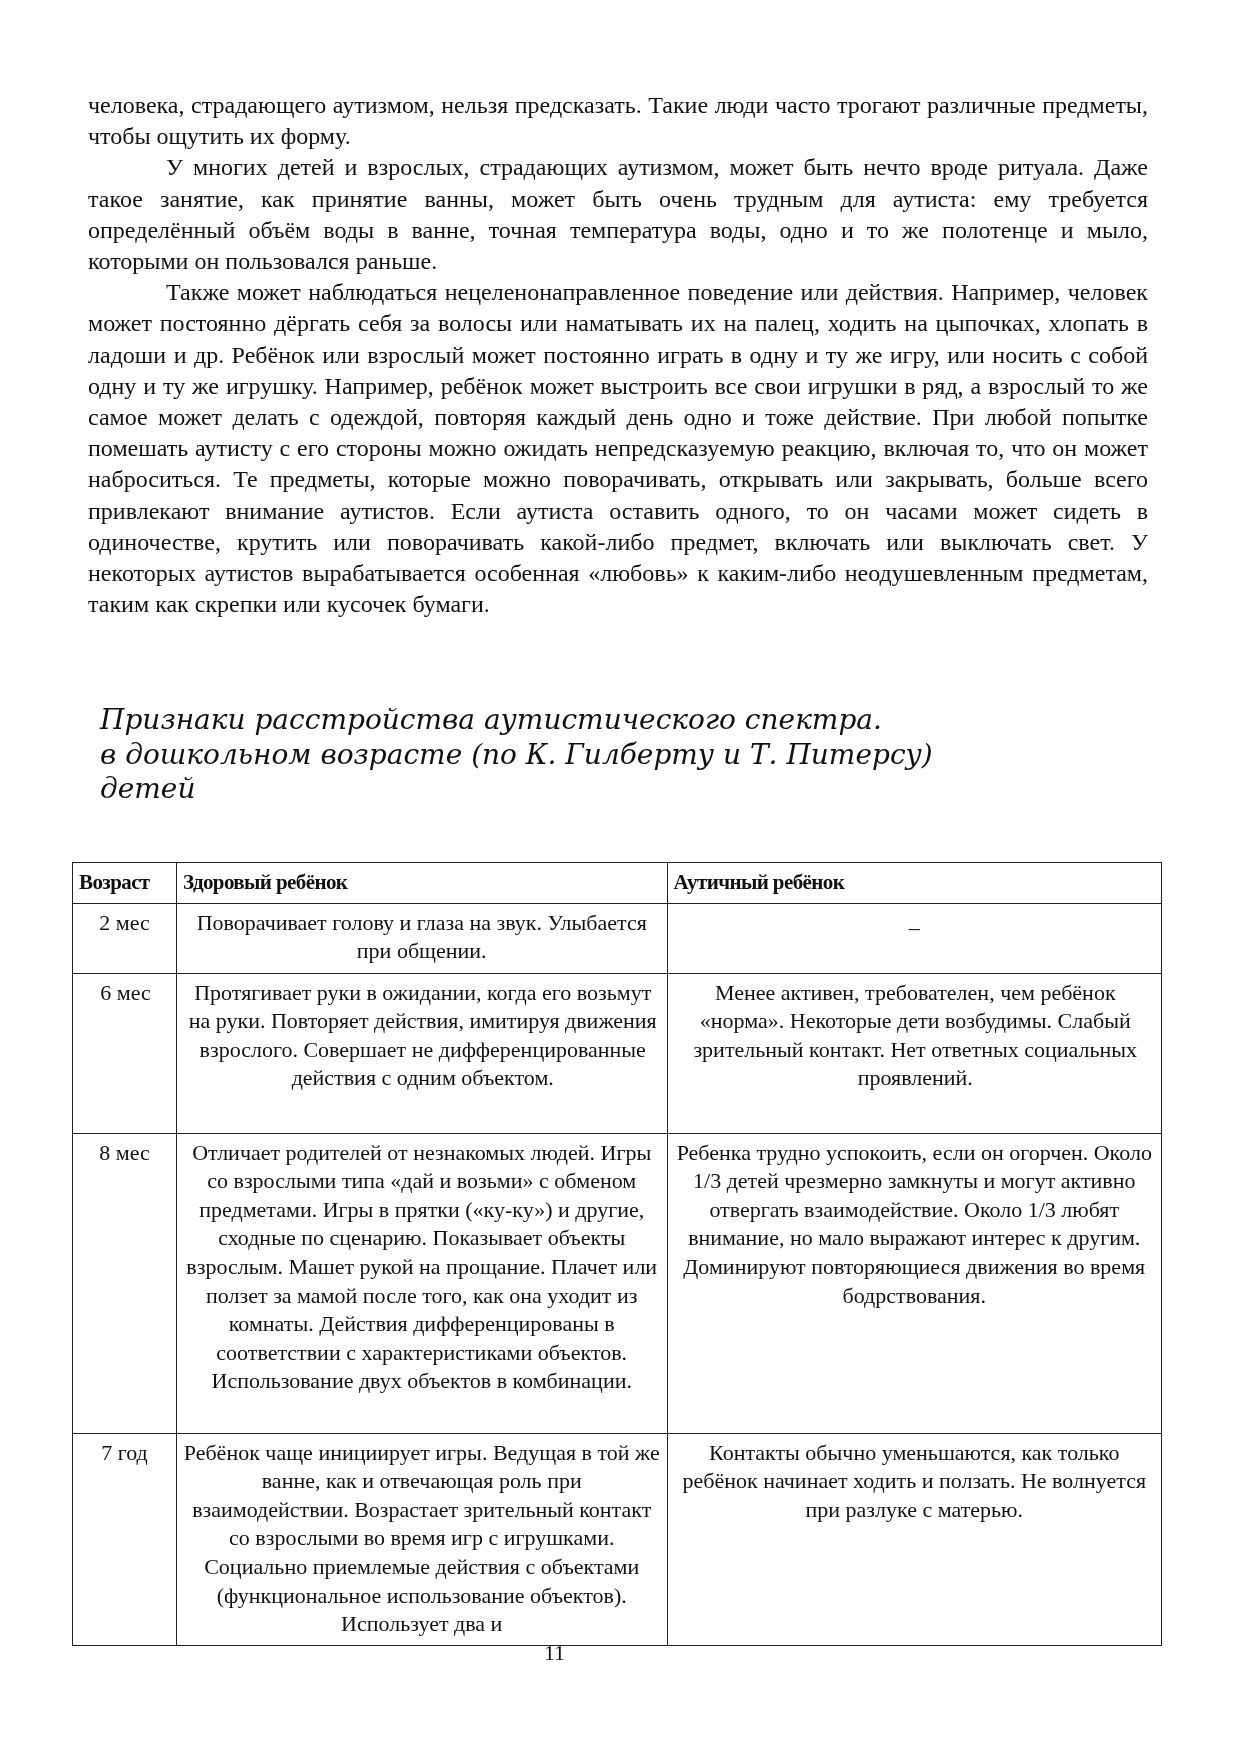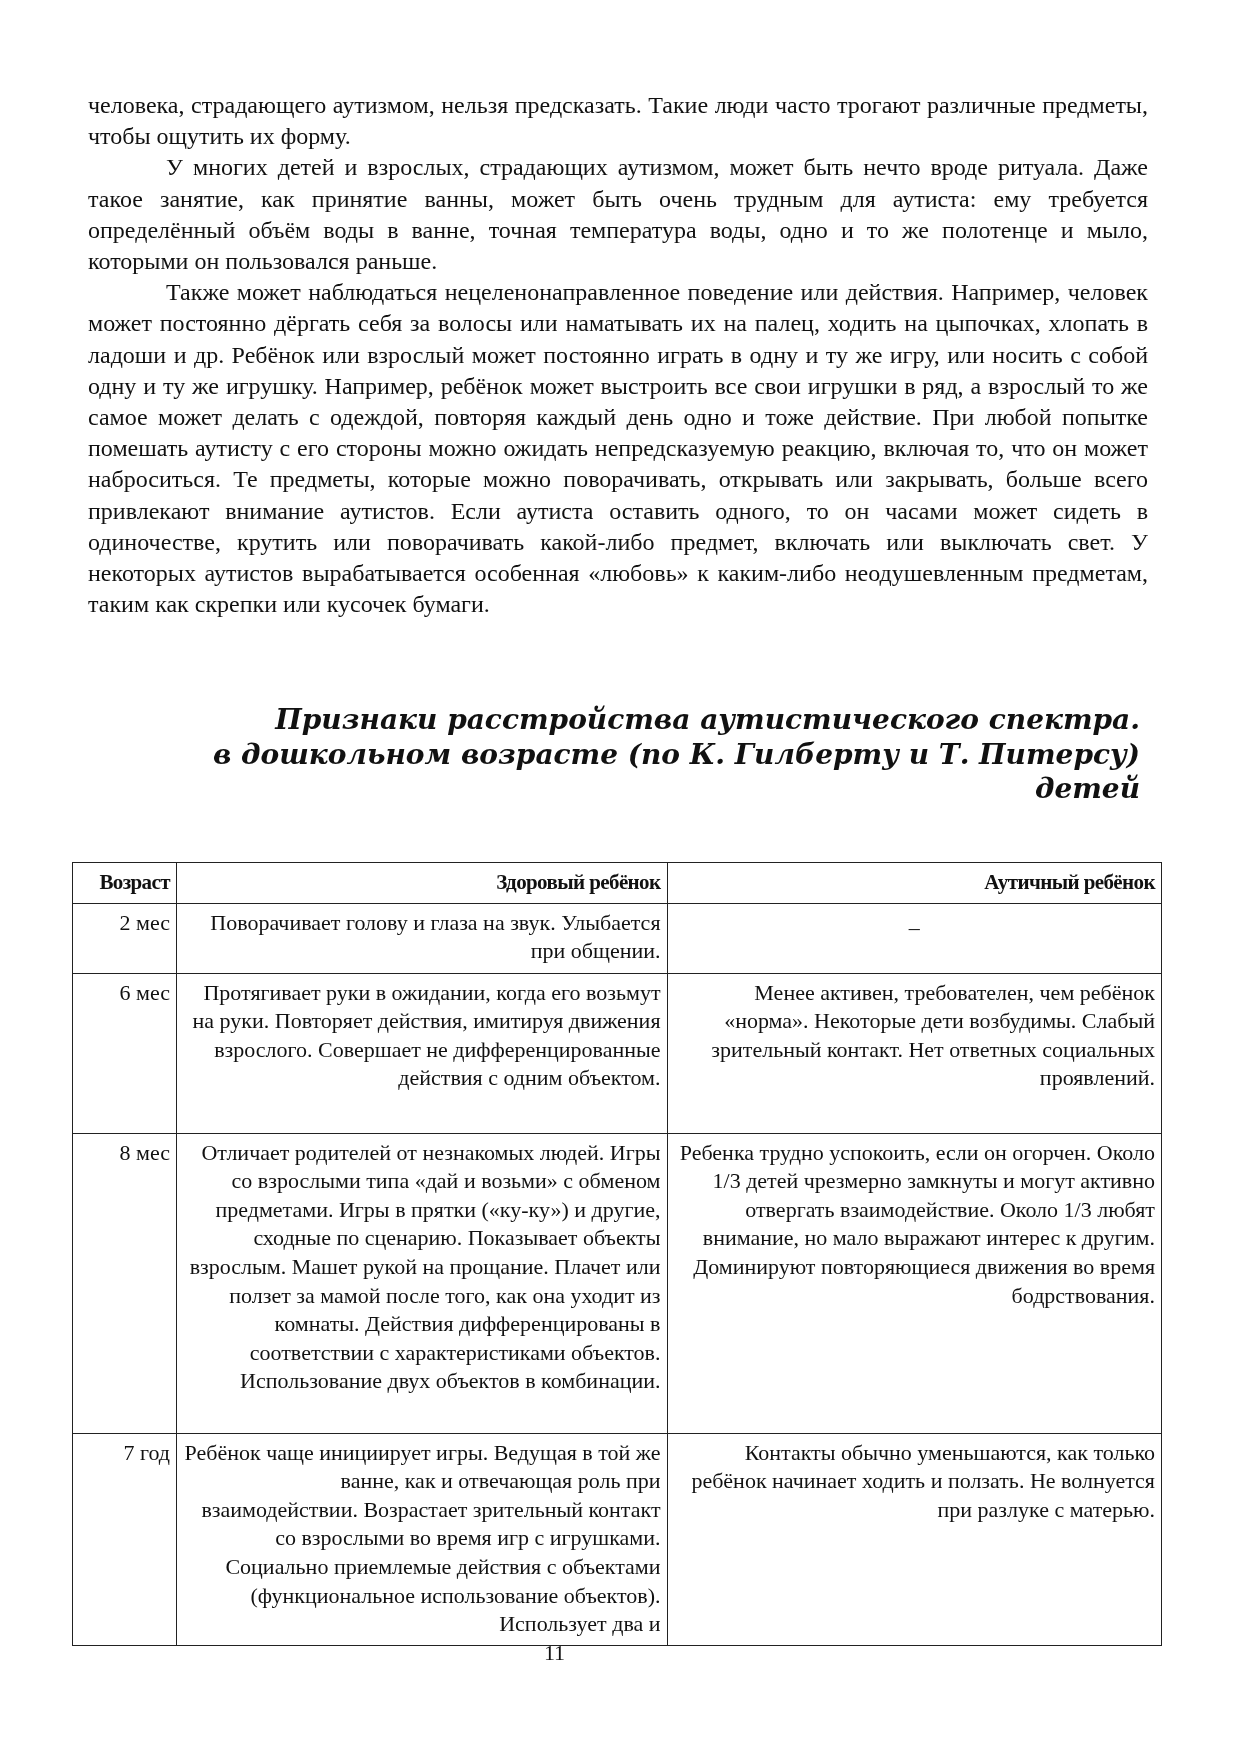--- a/index.html
+++ b/index.html
@@ -4,28 +4,28 @@
 <style>
   html, body { margin: 0; padding: 0; background: #ffffff; }
   body { width: 1240px; height: 1754px; position: relative; overflow: hidden;
          font-family: "Liberation Serif", "DejaVu Serif", serif; color: #111; }
   .page { position: absolute; left: 0; top: 0; width: 1240px; height: 1754px; }
   .body-text { position: absolute; left: 88px; top: 90px; width: 1060px;
                font-size: 24px; line-height: 31.2px; text-align: justify; }
   .body-text p { margin: 0; }
   .body-text p.indent { text-indent: 78px; }
   .heading { position: absolute; left: 100px; top: 703px; width: 1040px;
-             text-align: right; font-family: "DejaVu Serif", serif; font-weight: bold;
+             text-align: left; font-family: "DejaVu Serif", serif; font-weight: normal;
              font-style: italic; font-size: 28px; line-height: 34.5px; }
   .heading div { margin: 0; }
   table.cmp { position: absolute; left: 72px; top: 862px; width: 1090px;
               border-collapse: collapse; font-size: 22px; line-height: 28.6px; }
   table.cmp th, table.cmp td { border: 1.3px solid #222; vertical-align: top;
-              padding: 5px 6px 6px 6px; text-align: right; }
-  table.cmp th { font-weight: bold; text-align: right; font-size: 21px;
+              padding: 5px 6px 6px 6px; text-align: center; }
+  table.cmp th { font-weight: bold; text-align: left; font-size: 21px;
                  letter-spacing: -0.6px; height: 24px; }
   table.cmp col.c1 { width: 104px; }
   table.cmp col.c2 { width: 491px; }
   table.cmp col.c3 { width: 495px; }
   tr.r-2m td { height: 53px; }
   tr.r-6m td { height: 148px; padding-left: 8px; }
   tr.r-8m td { height: 288px; }
   tr.r-1y td { height: 200px; }
   td.dash { text-align: center !important; padding-top: 10px !important; }
   .page-number { position: absolute; left: 0; width: 1109px; top: 1640px;

